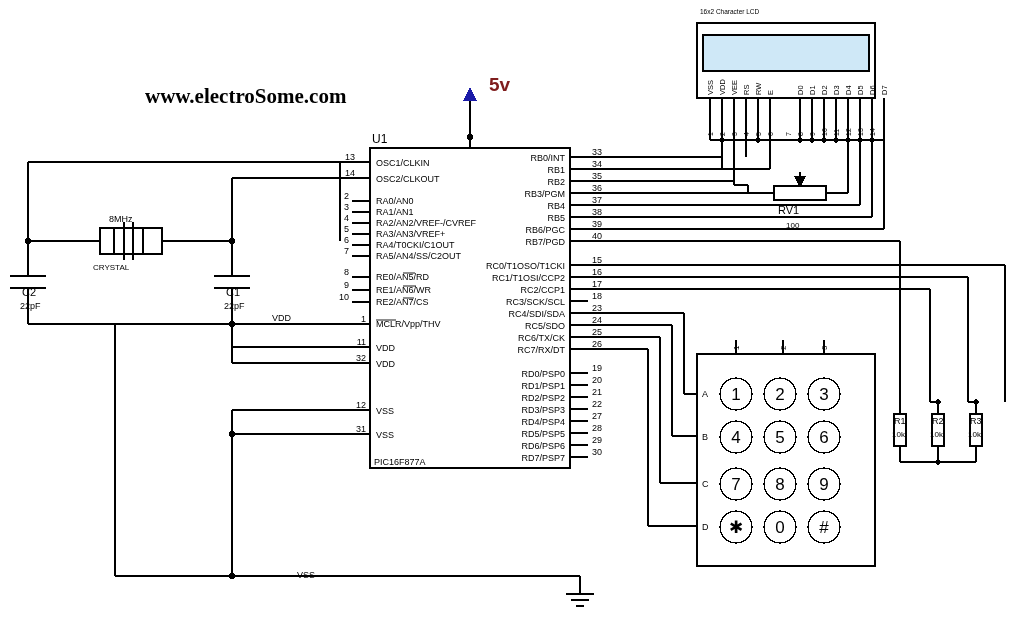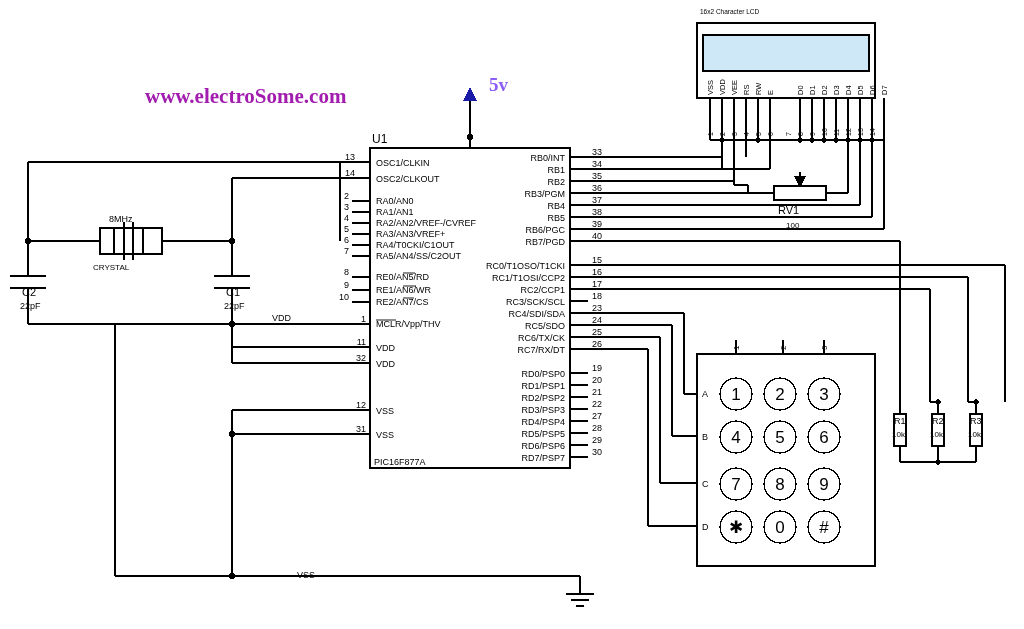--- a/index.html
+++ b/index.html
@@ -1,21 +1,21 @@
 <!DOCTYPE html>
 <html><head>
 <meta charset="utf-8">
 <style>
   html,body{margin:0;padding:0;background:#ffffff;}
   body{width:1024px;height:629px;position:relative;font-family:"Liberation Sans",sans-serif;overflow:hidden;}
   #root{position:absolute;left:0;top:0;width:1024px;height:629px;}
   svg{position:absolute;left:0;top:0;}
   .t{font-family:"Liberation Sans",sans-serif;fill:#000;}
-  .watermark{position:absolute;left:145px;top:84px;font-family:"Liberation Serif",serif;font-weight:bold;font-size:21px;color:#a21caf;letter-spacing:0px;}
-  .v5{position:absolute;left:489px;top:74px;font-family:Liberation Serif, serif;font-weight:bold;font-size:19px;color:#8b5cf6;}
+  .watermark{position:absolute;left:145px;top:84px;font-family:"Liberation Serif",serif;font-weight:bold;font-size:21px;color:#000000;letter-spacing:0px;}
+  .v5{position:absolute;left:489px;top:74px;font-family:Liberation Sans, sans-serif;font-weight:bold;font-size:19px;color:#7f1d1d;}
 </style>
 </head>
 <body>
 
 <div id="root">
 
   <div class="watermark">www.electroSome.com</div>
   <div class="v5">5v</div>
 
   <svg width="1024" height="629" viewBox="0 0 1024 629">

